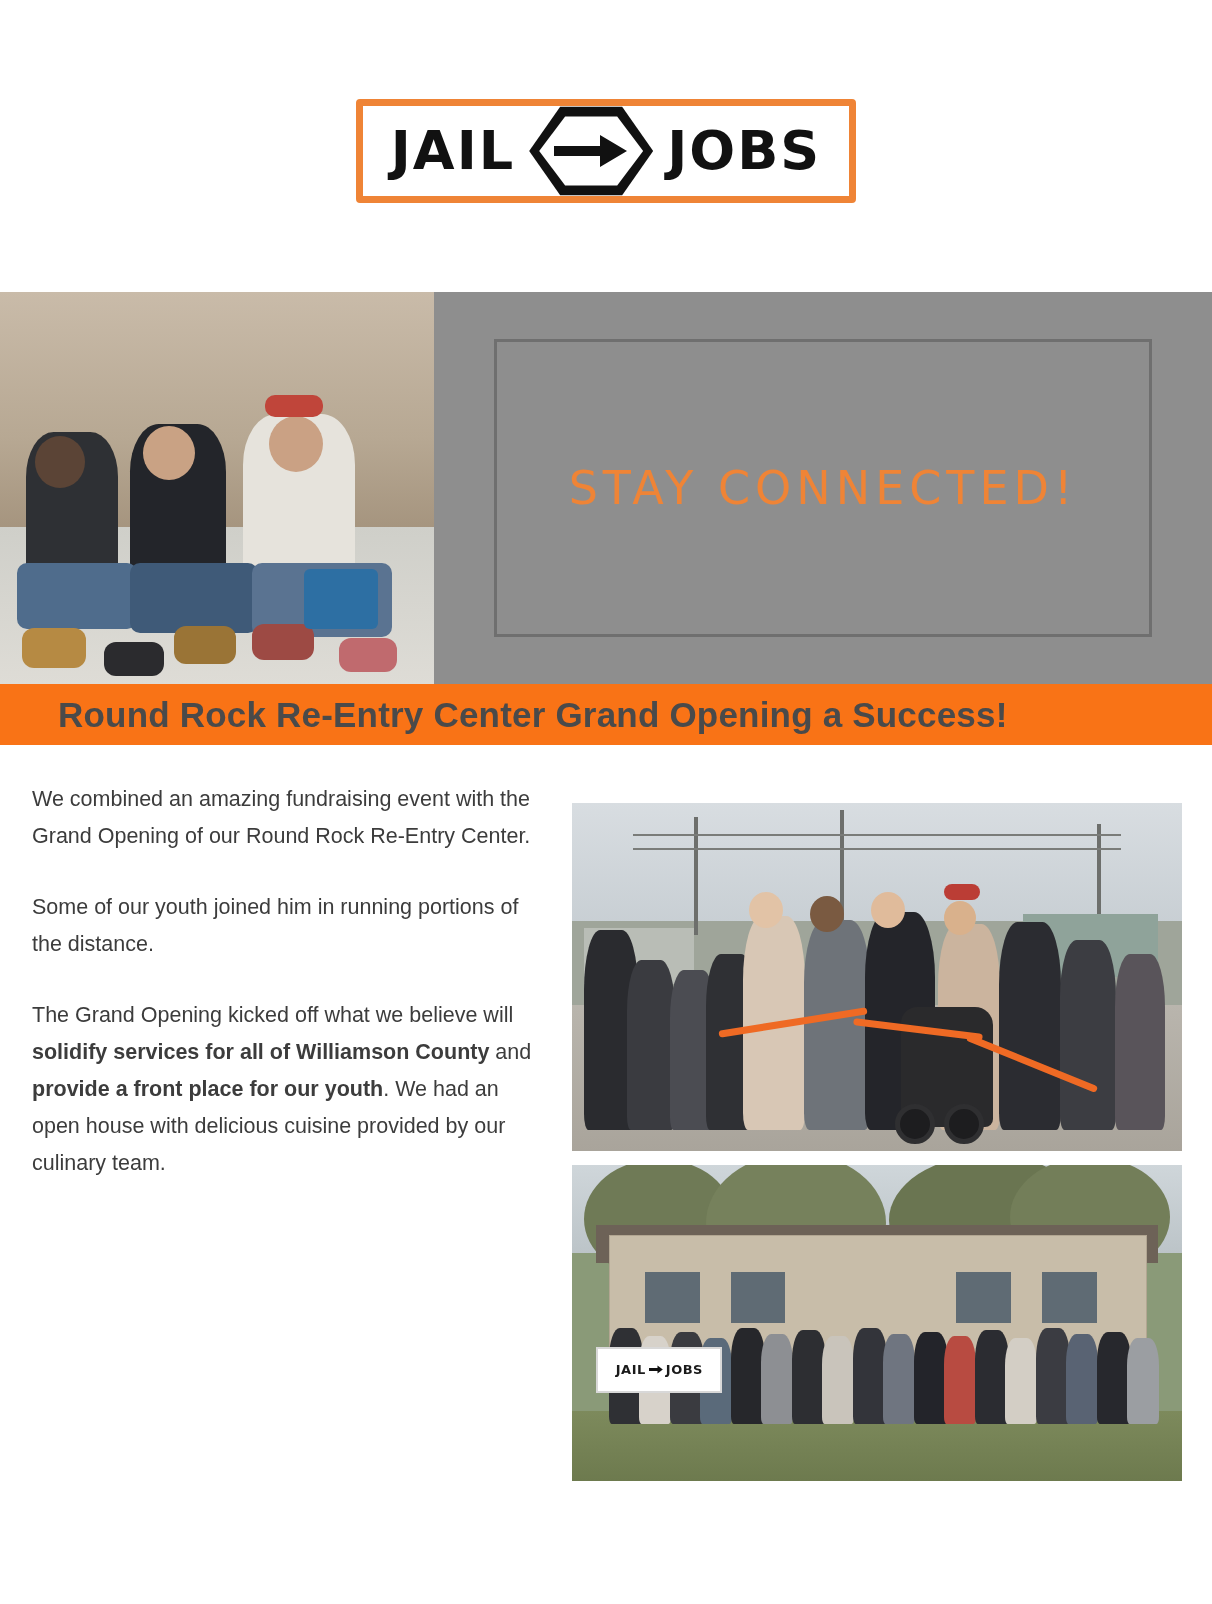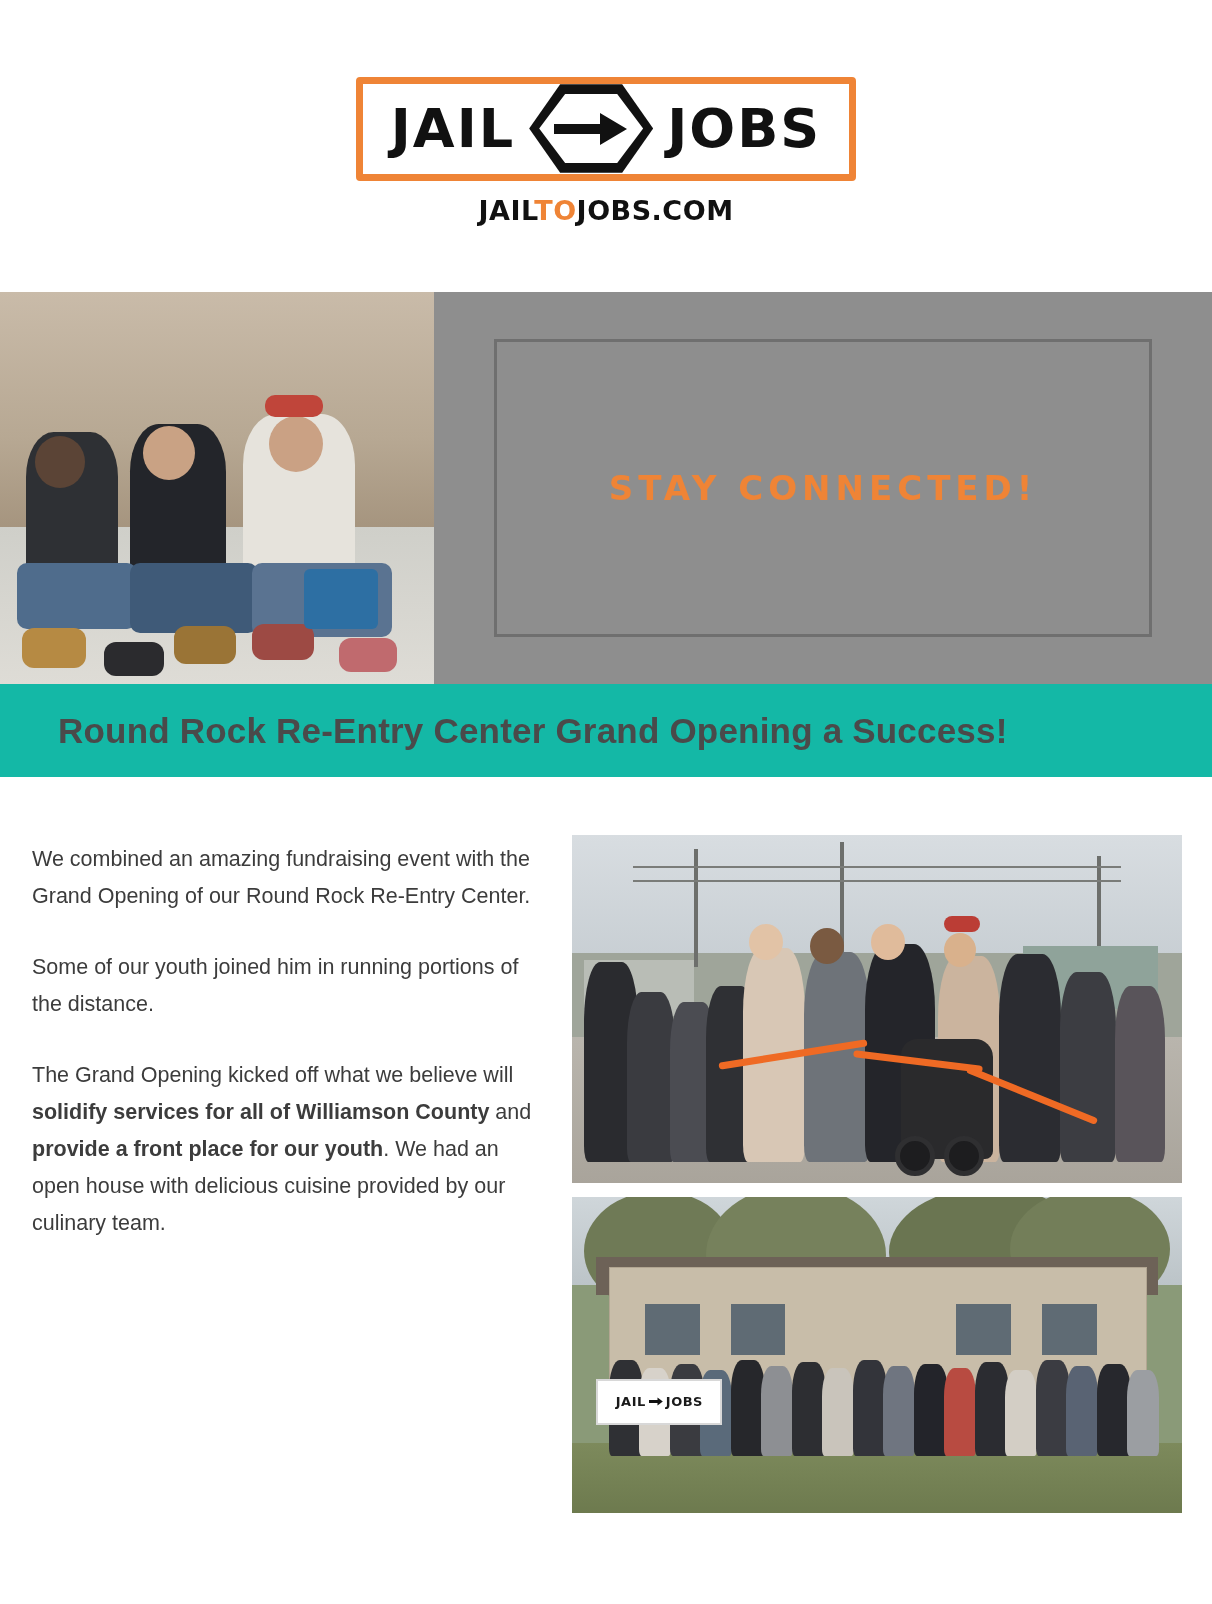--- a/index.html
+++ b/index.html
@@ -104,38 +104,38 @@
     width: 658px;
     height: 298px;
     display: flex;
     flex-direction: column;
     align-items: center;
     justify-content: center;
     box-sizing: border-box;
   }
   .stay-connected {
     font-family: "DejaVu Sans", sans-serif;
-    font-weight: bold;
-    font-size: 34px;
+    font-weight: normal;
+    font-size: 46px;
     letter-spacing: 5px;
     color: #ef8436;
   }
   .newsletter-line {
     margin-top: 16px;
     font-family: "DejaVu Sans", sans-serif;
     font-weight: bold;
     font-size: 32px;
     letter-spacing: 1px;
     color: #ffffff;
   }
 
   
   .title-bar {
-    background: #14b8a6;
-    height: 93px;
+    background: #f97316;
+    height: 61px;
     display: flex;
     align-items: center;
     padding-left: 58px;
     box-sizing: border-box;
   }
   .title-bar h1 {
     margin: 0;
     font-size: 35px;
     font-weight: bold;
     color: #4a4a4a;
@@ -145,21 +145,20 @@
   
   .content {
     display: flex;
     padding: 36px 30px 0 32px;
     box-sizing: border-box;
   }
   .col-text {
     width: 540px;
     padding-right: 20px;
     box-sizing: border-box;
-    margin-top: 28px;
   }
   .col-text p {
     margin: 0 0 34px 0;
     font-size: 21.5px;
     line-height: 1.72;
     color: #3c3c3c;
   }
   .col-text p:last-child { margin-bottom: 0; }
   .col-text b { font-weight: bold; color: #3c3c3c; }
 
@@ -214,21 +213,20 @@
     <span class="logo-word left">JAIL</span>
     <span class="hex">
       <span class="hex-inner">
         <svg class="arrow-svg" width="74" height="34" viewBox="0 0 74 34" aria-hidden="true">
           <polygon points="0,12 46,12 46,1 73,17 46,33 46,22 0,22" fill="#111111"></polygon>
         </svg>
       </span>
     </span>
     <span class="logo-word right">JOBS</span>
   </div>
-  <div class="logo-url"><span>JAIL</span><span class="mid">TO</span><span>JOBS.COM</span></div>
 </div>
 
 <div class="banner">
   <div class="banner-photo">
     <div class="bp-wall"></div>
     <div class="bp-floor"></div>
 
     <div class="bp-person" style="left:6%; width:92px; height:150px; background:#2e3034;"></div>
     <div class="blob" style="left:8%; bottom:50%; width:50px; height:52px; background:#5b4436;"></div>
     <div class="bp-person" style="left:30%; width:96px; height:158px; background:#23252a;"></div>

